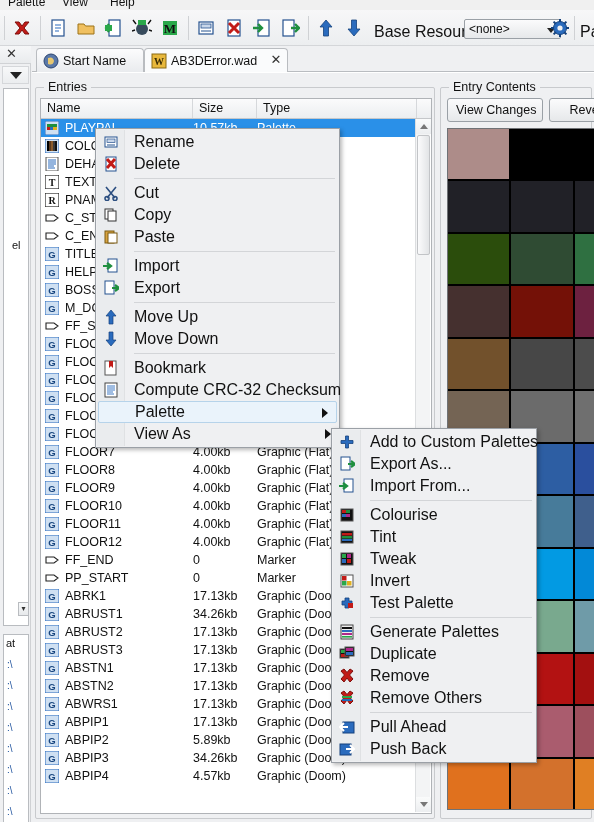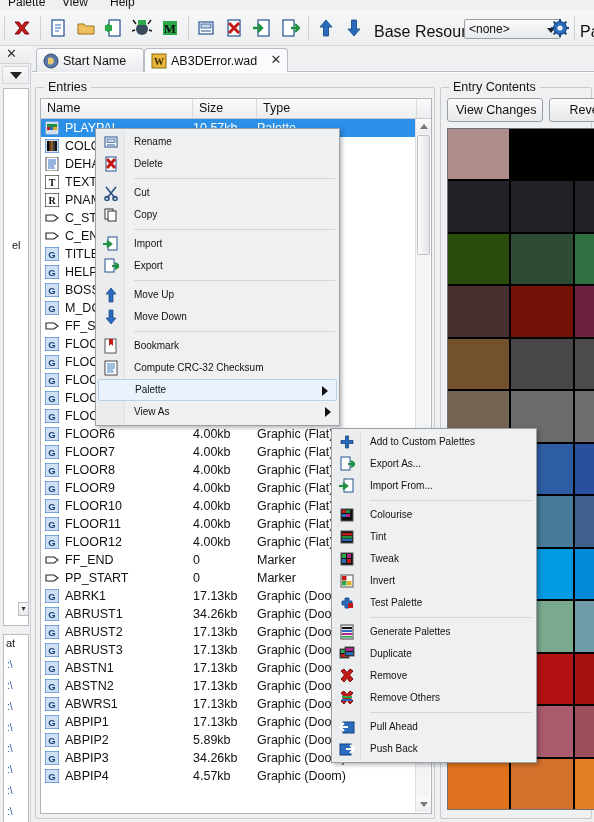--- a/index.html
+++ b/index.html
@@ -201,21 +201,21 @@
     position: absolute; background: #eff0f2;
     border: 1px solid #9ba0a6; box-shadow: 2px 2px 4px rgba(0,0,0,.28);
     padding: 2px 0; z-index: 50;
   }
   .menu .gutter {
     position: absolute; left: 1px; top: 1px; bottom: 1px; width: 28px;
     background: #eaecee; border-right: 1px solid #dfe1e3;
   }
   .mrow {
     position: relative; height: 22px; line-height: 22px;
-    font-size: 10px; color: #111; padding-left: 38px; white-space: nowrap;
+    font-size: 16px; color: #111; padding-left: 38px; white-space: nowrap;
     z-index: 2;
   }
   .mrow.hl {
     background: #eaf3fb; border: 1px solid #b6d3ea; border-radius: 2px;
     height: 22px; line-height: 20px; margin: 0 2px; padding-left: 36px;
   }
   .mrow .mi-icon {
     position: absolute; left: 7px; top: 3px; width: 16px; height: 16px;
   }
   .mrow.hl .mi-icon { left: 5px; top: 2px; }
@@ -811,20 +811,24 @@
       <div class="msep"></div>
       <div class="mrow"><span class="mi-icon"><svg width="16" height="16" viewBox="0 0 16 16">
             <path d="M3 2 L12 13 M13 2 L4 13" stroke="#2c4f80" stroke-width="1.6" fill="none"></path>
             <circle cx="4" cy="13.5" r="2" fill="none" stroke="#2c4f80" stroke-width="1.6"></circle>
             <circle cx="12" cy="13.5" r="2" fill="none" stroke="#2c4f80" stroke-width="1.6"></circle>
           </svg></span><span>Cut</span></div>
       <div class="mrow"><span class="mi-icon"><svg width="16" height="16" viewBox="0 0 16 16">
             <rect x="2" y="2" width="8" height="10" fill="#fff" stroke="#333"></rect>
             <rect x="5" y="4" width="8" height="10" fill="#fff" stroke="#333"></rect>
           </svg></span><span>Copy</span></div>
+      <div class="mrow"><span class="mi-icon"><svg width="16" height="16" viewBox="0 0 16 16">
+            <rect x="2" y="2" width="9" height="12" fill="#d9a441" stroke="#7a5a12"></rect>
+            <rect x="5" y="4" width="9" height="10" fill="#fff" stroke="#7a5a12"></rect>
+          </svg></span><span>Paste</span></div>
       <div class="msep"></div>
       <div class="mrow"><span class="mi-icon"><svg width="16" height="16" viewBox="0 0 16 16">
             <rect x="5" y="1" width="9" height="13" fill="#fff" stroke="#25528f"></rect>
             <path d="M0 8 H7 M4 5 L8 8 L4 11" stroke="#1f8f3f" stroke-width="2.2" fill="none"></path>
           </svg></span><span>Import</span></div>
       <div class="mrow"><span class="mi-icon"><svg width="16" height="16" viewBox="0 0 16 16">
             <rect x="2" y="1" width="9" height="13" fill="#fff" stroke="#25528f"></rect>
             <path d="M9 8 H16 M12 5 L16 8 L12 11" stroke="#1f8f3f" stroke-width="2.2" fill="none"></path>
           </svg></span><span>Export</span></div>
       <div class="msep"></div>

